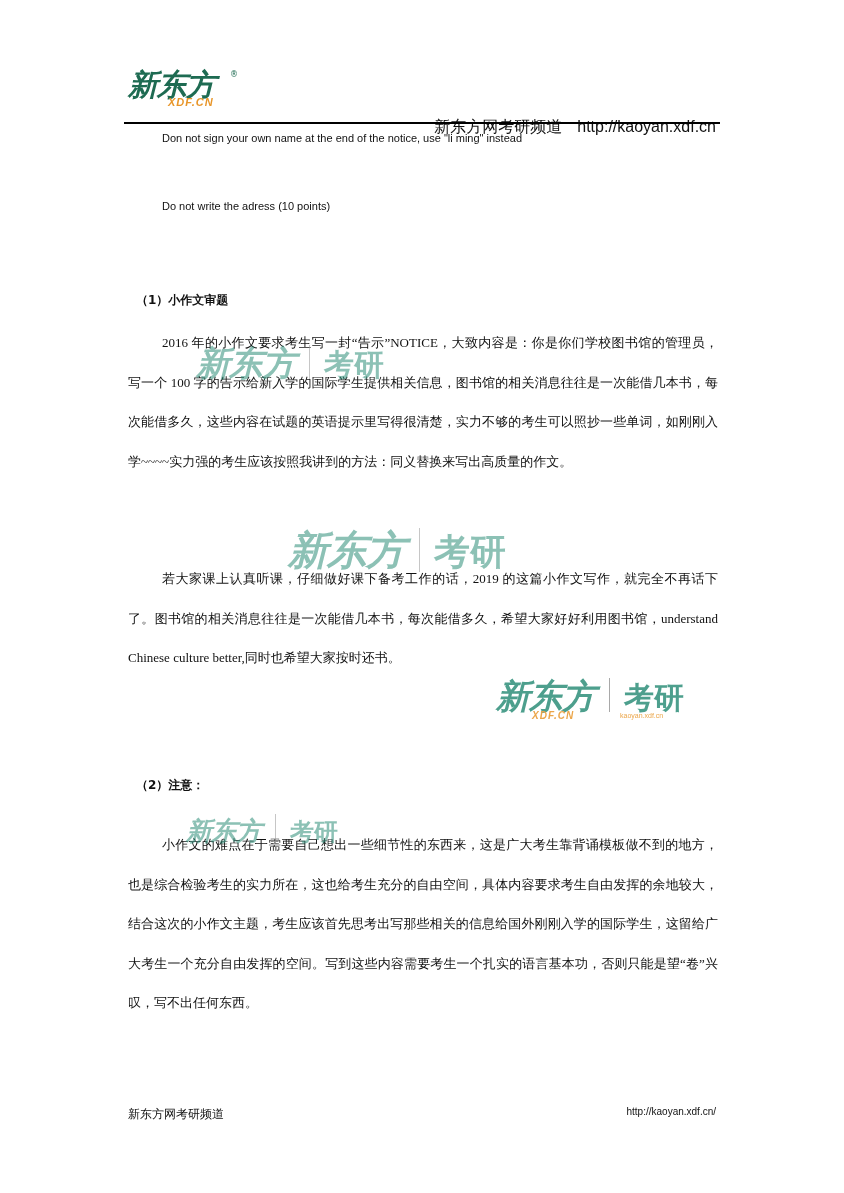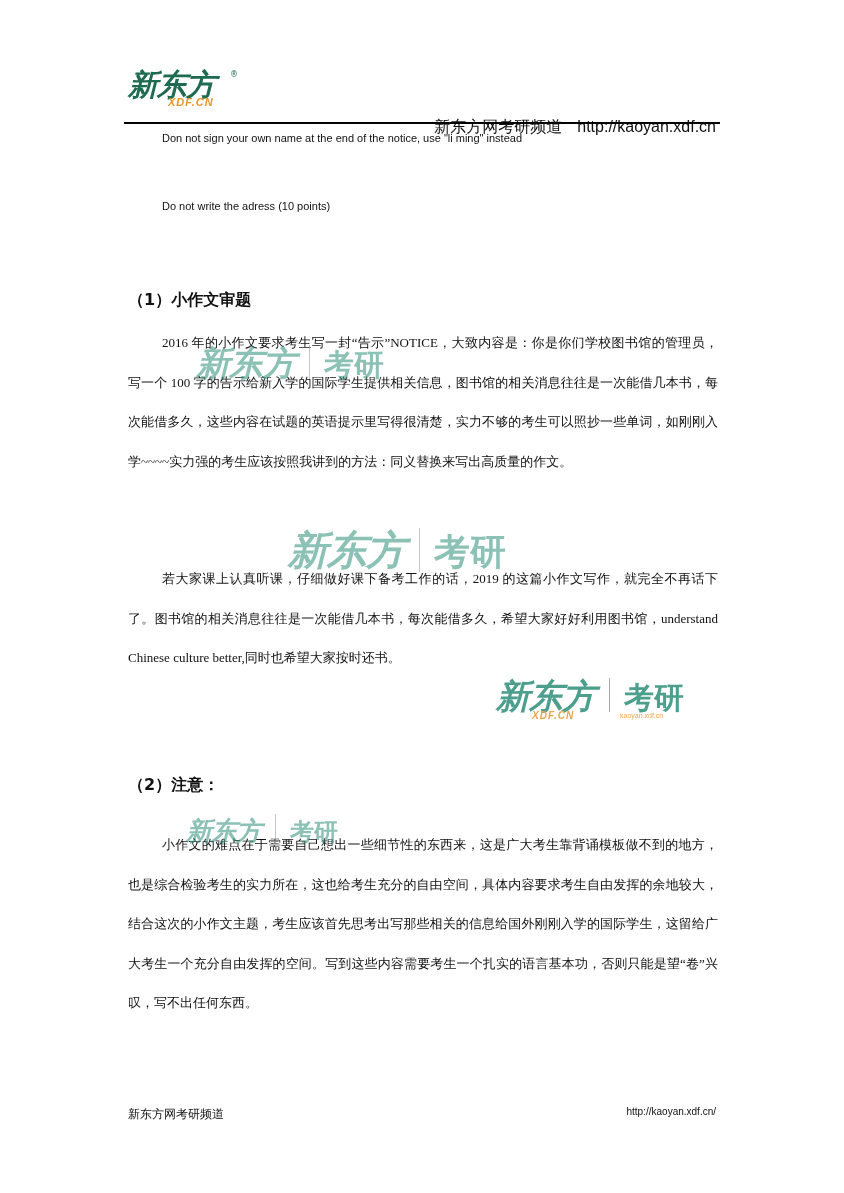--- a/index.html
+++ b/index.html
@@ -11,21 +11,21 @@
   .logo .en { position:absolute; left:40px; top:26px; font-family:"Liberation Sans", sans-serif;
               font-weight:bold; font-style:italic; color:#e8962a; font-size:11px; letter-spacing:1px; }
   .logo .tm { position:absolute; left:102px; top:0px; font-size:8px; color:#1e6b52; }
   .header-right { position:absolute; right:128px; top:104px; font-size:16px; color:#111;
                   font-family:"DejaVu Sans", sans-serif;margin-top:13px; }
   .header-right .url { margin-left:10px; font-family:"Liberation Sans", sans-serif; }
   .hr { position:absolute; left:124px; right:124px; top:122px; height:2px; background:#000; }
   .p { position:absolute; left:128px; width:590px; font-size:16px; line-height:34px; }
   .en-text { font-family:"Liberation Sans", sans-serif; font-size:11px; }
   .indent { text-indent:34px; }
-  .heading { font-weight:bold; font-size:16px; }
+  .heading { font-weight:bold; font-size:12px;margin-left:8px; }
   .zh { font-family:Liberation Serif, serif; font-size:13px; line-height:39.5px; text-align:justify; }
   .wm { position:absolute; opacity:0.55; pointer-events:none; }
   .wm .big { font-weight:bold; font-style:italic; color:#2f8f7a; font-size:34px; line-height:34px;
              font-family:"DejaVu Sans", sans-serif; letter-spacing:-1px; }
   .wm .sep { display:inline-block; width:1px; height:34px; background:#999; margin:0 14px; vertical-align:top; }
   .wm .ky { font-weight:bold; color:#2f8f7a; font-size:30px; font-family:"DejaVu Sans", sans-serif; }
   .wm .sub { position:absolute; top:32px; font-size:10px; font-weight:bold; font-style:italic; color:#e8962a;
              font-family:"Liberation Sans", sans-serif; letter-spacing:1px; }
   .wm .sub2 { position:absolute; top:34px; font-size:7px; color:#e8962a; font-family:"Liberation Sans", sans-serif; }
   .footer-left { position:absolute; left:128px; top:1106px; font-size:12px; font-family:"DejaVu Sans", sans-serif; }

